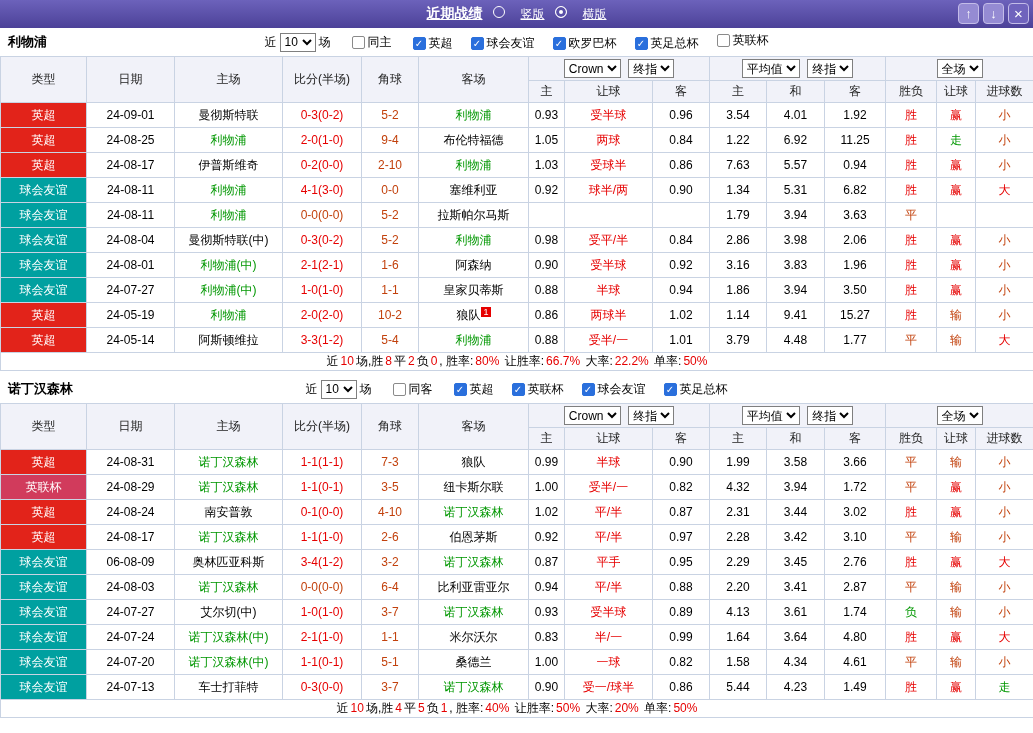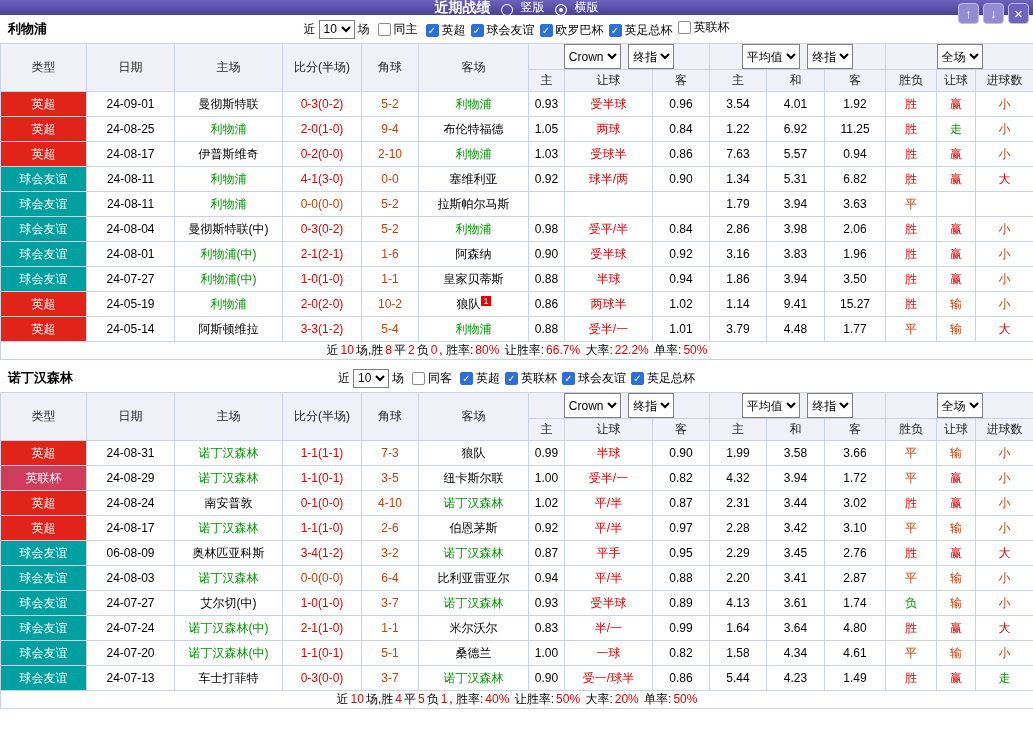--- a/index.html
+++ b/index.html
@@ -4,63 +4,63 @@
 <style>
   * { box-sizing: border-box; margin: 0; padding: 0; }
   html,body { background:#fff; }
   body {
     width: 1033px; height: 733px; overflow: hidden;
     font-family: "Liberation Sans", "DejaVu Sans", sans-serif;
     font-size: 12px; color: #000;
   }
   
   .topbar {
-    height: 15px; position: relative;
+    height: 28px; position: relative;
     background: linear-gradient(#6c62bb, #4c4198);
-    display: flex; align-items: center; color: #fff;
+    display: flex; align-items: center; color: #fff; text-decoration: underline;
   }
   .topbar-center { margin: 0 auto; display: flex; align-items: center; gap: 10px; }
   .tb-title { font-weight: bold; font-size: 14px; }
-  .radio-label { display: inline-flex; align-items: flex-end; gap: 8px; cursor: pointer; font-size: 12px; }
+  .radio-label { display: inline-flex; align-items: flex-start; gap: 16px; cursor: pointer; font-size: 12px; }
   .radio {
     width: 12px; height: 12px; border: 1px solid #fff; border-radius: 50%;
     display: inline-block; background: transparent;
   }
   .radio.checked { background: #fff; box-shadow: inset 0 0 0 3px #5a50a8; }
   .tb-buttons { position: absolute; right: 4px; top: 3px; display: flex; gap: 4px; }
   .tb-btn {
     width: 21px; height: 21px; background: #958bd3; border: 1px solid #c3bce8;
     border-radius: 4px; color: #fff; font-size: 13px; line-height: 19px;
     text-align: center; cursor: pointer; user-select: none;
   }
   .tb-btn.close { background: #6f63bd; font-size: 15px; }
   
   .block { background: #fff; }
   .block + .block { margin-top: 4px; }
   .section-head { height: 28px; position: relative; display: flex; align-items: center; }
   .team-name { position: absolute; left: 8px; font-weight: bold; font-size: 13px; }
   .filters { margin: 0 auto; display: flex; align-items: center; gap: 3px; }
   .filters select { height: 19px; font-size: 12px; border: 1px solid #7f7f7f; background: #fff; }
-  .cb-label { display: inline-flex; align-items: center; margin-left: 5px; cursor: pointer; }
+  .cb-label { display: inline-flex; align-items: center; margin-left: 18px; cursor: pointer; }
   .cb {
     width: 13px; height: 13px; border: 1px solid #8a8a8a; background: #fff; border-radius: 2px;
     display: inline-block; margin-right: 3px; font-size: 10px; line-height: 12px;
     text-align: center; color: #fff;
   }
   .cb.checked { background: #2a6fdc; border-color: #2a6fdc; }
   
   table.grid { width: 1033px; border-collapse: collapse; table-layout: fixed; }
   table.grid th, table.grid td {
     border: 1px solid #c9d3e3; text-align: center; padding: 0;
     white-space: nowrap; overflow: hidden; font-size: 12px;
   }
   thead th { background: #f1f2f9; font-weight: normal; color: #222; }
   thead tr.h1 th { height: 24px; }
   thead tr.h2 th { height: 22px; }
-  .sel-cell select { height: 25px; font-size: 12px; border: 1px solid #7f7f7f; background: #fff; margin: 0 2px; }
+  .sel-cell select { height: 19px; font-size: 12px; border: 1px solid #7f7f7f; background: #fff; margin: 0 2px; }
   tbody td { height: 25px; }
   td.type { color: #fff; }
   .type-epl { background: #e2231a; }
   .type-cup { background: #d13b5c; }
   .type-fr  { background: #00a0a0; }
   .t-r { color: #e60000; }
   .t-b { color: #c2410c; }
   .t-g { color: #009700; }
   .t-k { color: #000; }
   .badge {

